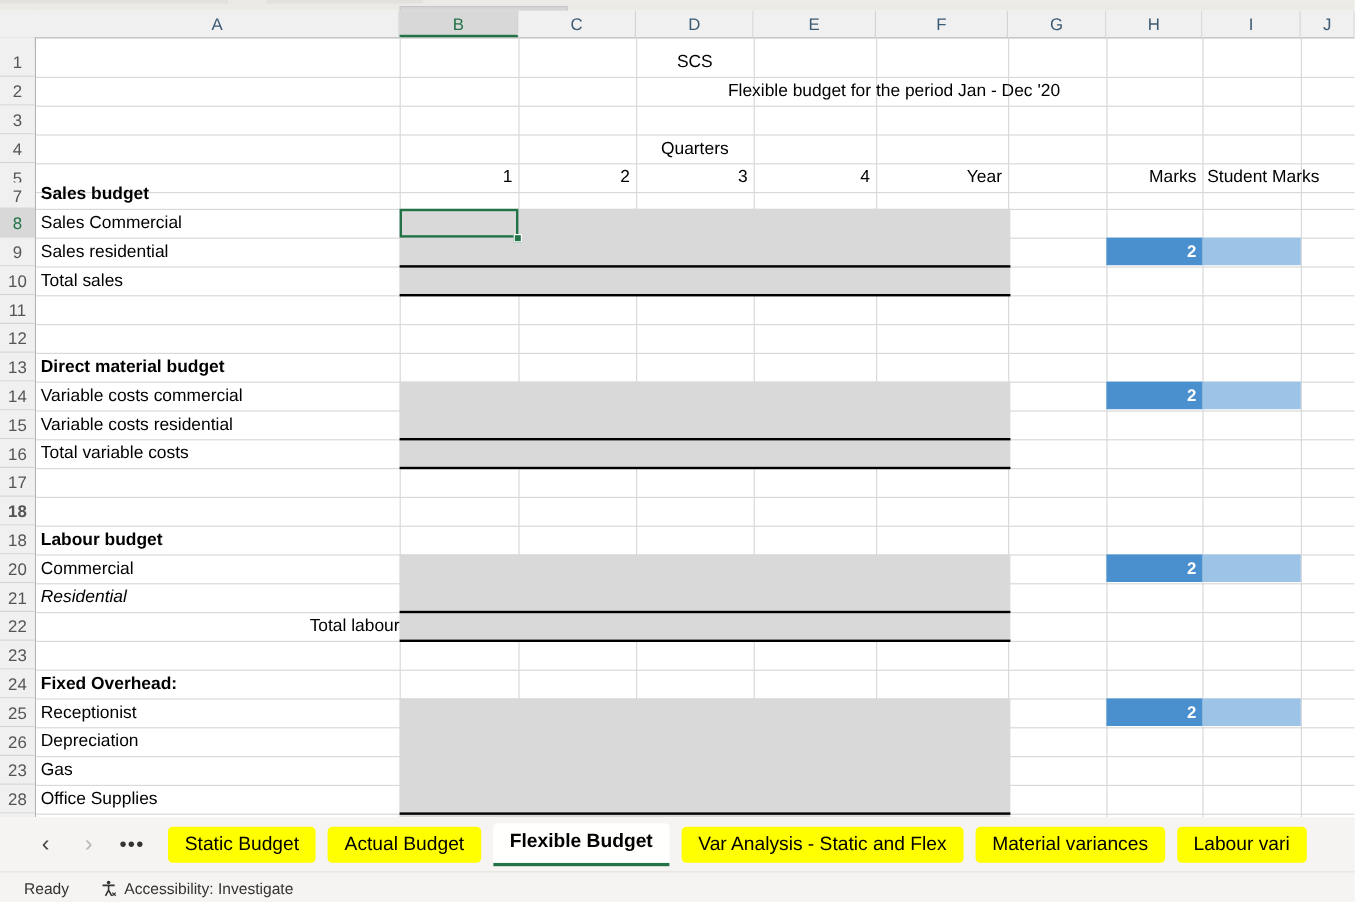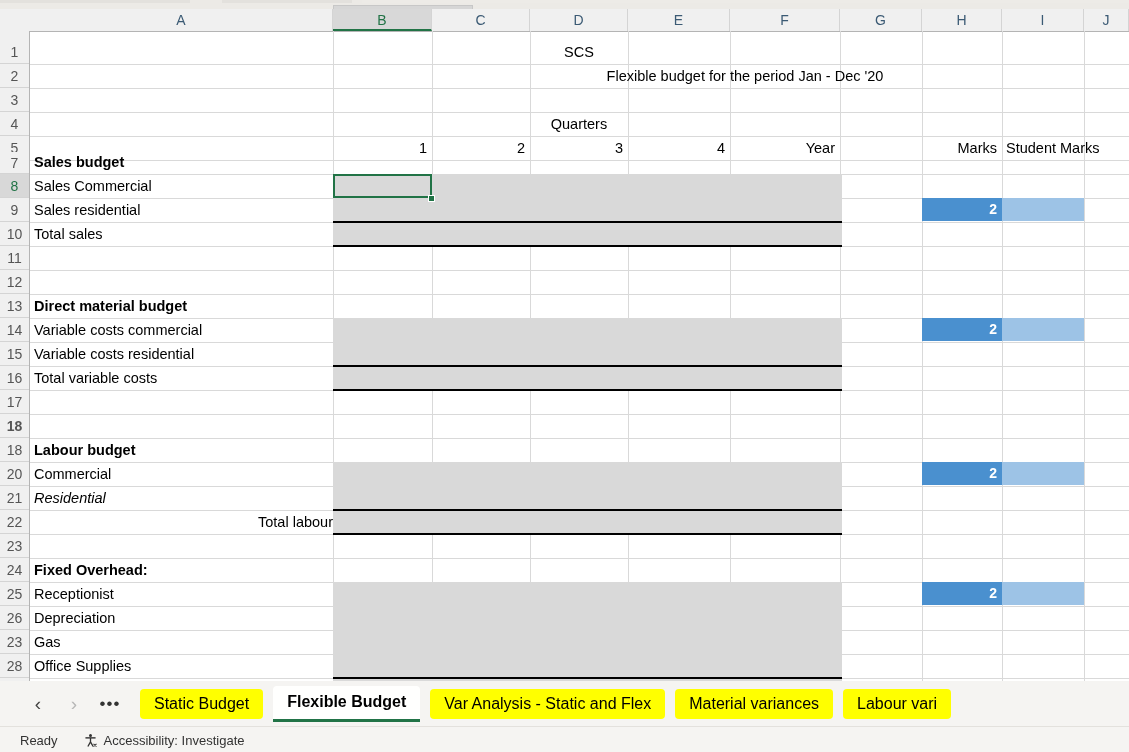--- a/index.html
+++ b/index.html
@@ -227,20 +227,21 @@
   </div>
 
   <div class="tabbar">
     <div class="navs">
       <div class="navbtn">‹</div>
       <div class="navbtn dim">›</div>
       <div class="navbtn dots">•••</div>
     </div>
     <div class="tabs" id="tabs">
         <div class="tab">Static Budget</div>
+        <div class="tab">Actual Budget</div>
         <div class="tab active">Flexible Budget</div>
         <div class="tab">Var Analysis - Static and Flex</div>
         <div class="tab">Material variances</div>
         <div class="tab">Labour vari</div>
       </div>
   </div>
 
   <div class="statusbar">
     <span class="ready">Ready</span>
     <span class="acc">

